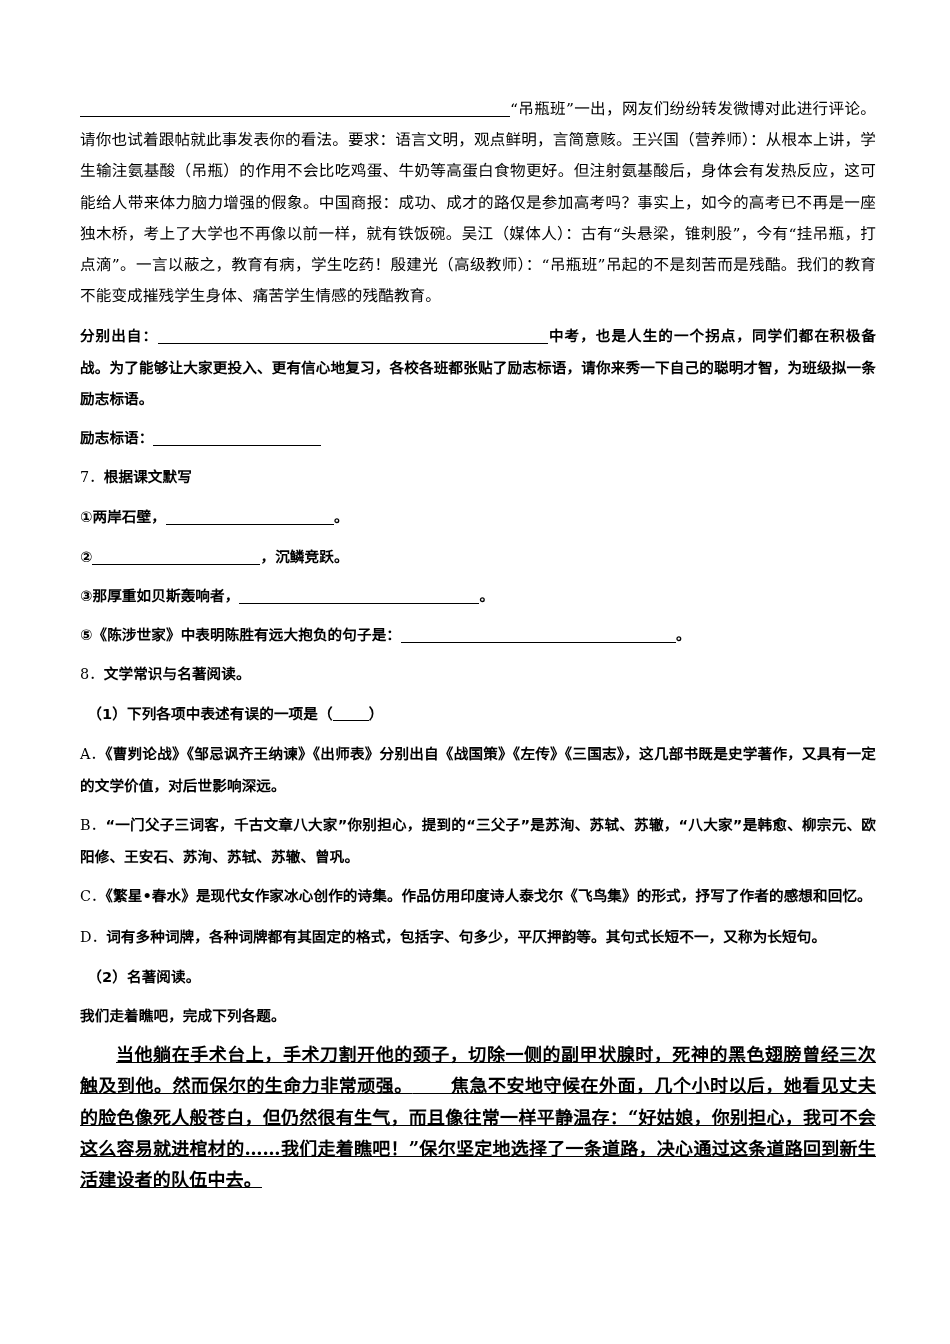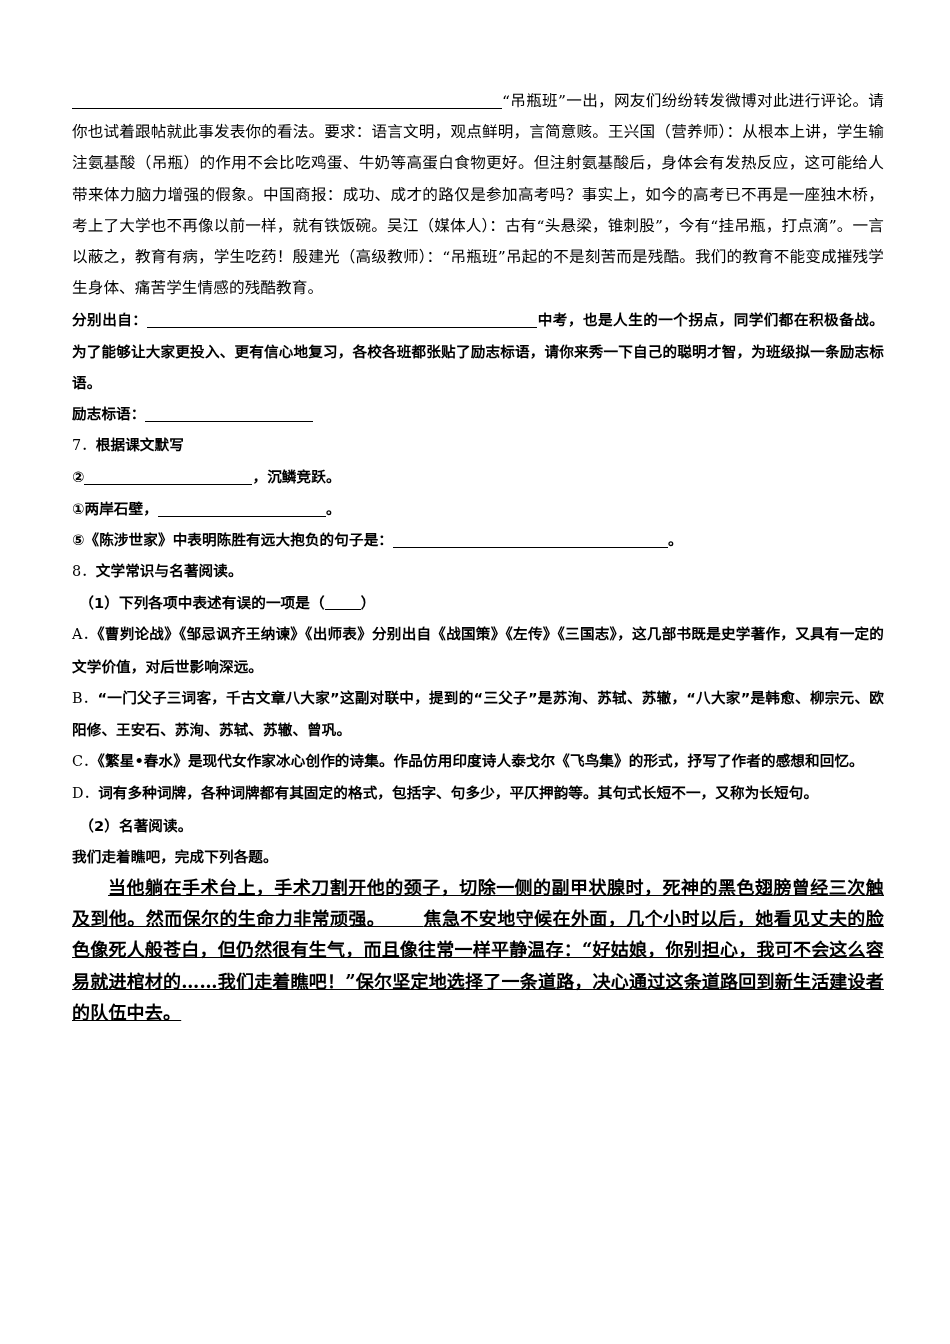--- a/index.html
+++ b/index.html
@@ -23,21 +23,21 @@
   }
   .content {
     position: absolute;
     left: 72px;
     top: 86px;
     width: 812px;
   }
 
   
   .p {
-    margin: 0;
+    margin: 8px;
     padding: 0;
     font-size: 15.2px;
     line-height: 31.2px;
     text-align: justify;
     text-justify: inter-ideograph;
     letter-spacing: 0.1px;
     word-break: break-all;
   }
 
   
@@ -94,35 +94,36 @@
   <div class="content">
 
     <p class="p song"><span class="blank blank-xxl"></span><span>“吊瓶班”一出，网友们纷纷转发微博对此进行评论。请你也试着跟帖就此事发表你的看法。要求：语言文明，观点鲜明，言简意赅。王兴国（营养师）：从根本上讲，学生输注氨基酸（吊瓶）的作用不会比吃鸡蛋、牛奶等高蛋白食物更好。但注射氨基酸后，身体会有发热反应，这可能给人带来体力脑力增强的假象。中国商报：成功、成才的路仅是参加高考吗？事实上，如今的高考已不再是一座独木桥，考上了大学也不再像以前一样，就有铁饭碗。吴江（媒体人）：古有“头悬梁，锥刺股”，今有“挂吊瓶，打点滴”。一言以蔽之，教育有病，学生吃药！殷建光（高级教师）：“吊瓶班”吊起的不是刻苦而是残酷。我们的教育不能变成摧残学生身体、痛苦学生情感的残酷教育。</span></p>
 
     <p class="p hei"><span>分别出自：</span><span class="blank blank-xl"></span><span>中考，也是人生的一个拐点，同学们都在积极备战。为了能够让大家更投入、更有信心地复习，各校各班都张贴了励志标语，请你来秀一下自己的聪明才智，为班级拟一条励志标语。</span></p>
 
     <p class="p hei"><span>励志标语：</span><span class="blank blank-xs"></span></p>
 
     <p class="p"><span class="q-num">7．</span><span class="hei">根据课文默写</span></p>
 
+    <p class="p hei"><span>①</span><span>两岸石壁，</span><span class="blank blank-xs"></span><span>。</span></p>
+
     <p class="p hei"><span>②</span><span class="blank blank-xs"></span><span>，沉鳞竞跃。</span></p>
 
-    <p class="p hei"><span>①</span><span>两岸石壁，</span><span class="blank blank-xs"></span><span>。</span></p>
-
+    <p class="p hei"><span>③</span><span>那厚重如贝斯轰响者，</span><span class="blank blank-md"></span><span>。</span></p>
 
 
     <p class="p hei"><span>⑤</span><span>《陈涉世家》中表明陈胜有远大抱负的句子是：</span><span class="blank blank-lg"></span><span>。</span></p>
 
     <p class="p"><span class="q-num">8．</span><span class="hei">文学常识与名著阅读。</span></p>
 
     <p class="p hei indent-half"><span>（1）下列各项中表述有误的一项是（</span><span class="blank blank-choice"></span><span>）</span></p>
 
     <p class="p hei"><span class="q-num">A．</span><span>《曹刿论战》《邹忌讽齐王纳谏》《出师表》分别出自《战国策》《左传》《三国志》，这几部书既是史学著作，又具有一定的文学价值，对后世影响深远。</span></p>
 
-    <p class="p hei"><span class="q-num">B．</span><span>“一门父子三词客，千古文章八大家”这副对联中，提到的“三父子”是苏洵、苏轼、苏辙，“八大家”是韩愈、柳宗元、欧阳修、王安石、苏洵、苏轼、苏辙、曾巩。</span></p>
+    <p class="p hei"><span class="q-num">B．</span><span>“一门父子三词客，千古文章八大家”你别担心，提到的“三父子”是苏洵、苏轼、苏辙，“八大家”是韩愈、柳宗元、欧阳修、王安石、苏洵、苏轼、苏辙、曾巩。</span></p>
 
     <p class="p hei"><span class="q-num">C．</span><span>《繁星•春水》是现代女作家冰心创作的诗集。作品仿用印度诗人泰戈尔《飞鸟集》的形式，抒写了作者的感想和回忆。</span></p>
 
     <p class="p hei"><span class="q-num">D．</span><span>词有多种词牌，各种词牌都有其固定的格式，包括字、句多少，平仄押韵等。其句式长短不一，又称为长短句。</span></p>
 
     <p class="p hei indent-half"><span>（2）名著阅读。</span></p>
 
     <p class="p hei"><span>我们走着瞧吧，完成下列各题。</span></p>
 
     <p class="p kai"><span class="indent2"></span><span>当他躺在手术台上，手术刀割开他的颈子，切除一侧的副甲状腺时，死神的黑色翅膀曾经三次触及到他。然而保尔的生命力非常顽强。</span><span class="blank blank-micro"></span><span>焦急不安地守候在外面，几个小时以后，她看见丈夫的脸色像死人般苍白，但仍然很有生气，而且像往常一样平静温存：“好姑娘，你别担心，我可不会这么容易就进棺材的……我们走着瞧吧！”保尔坚定地选择了一条道路，决心通过这条道路回到新生活建设者的队伍中去。</span></p>

